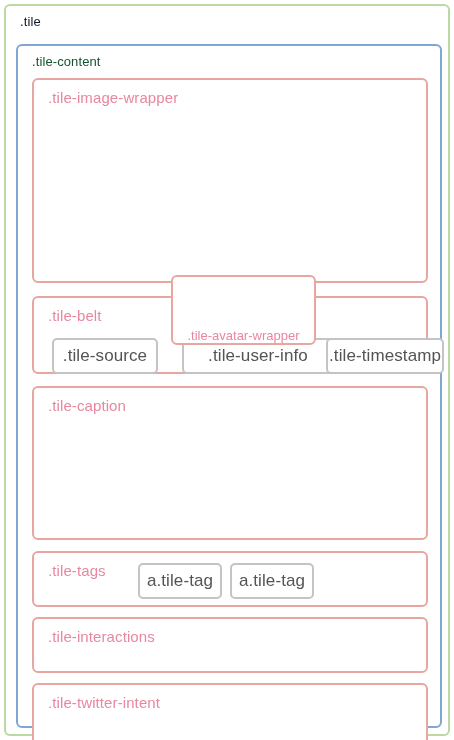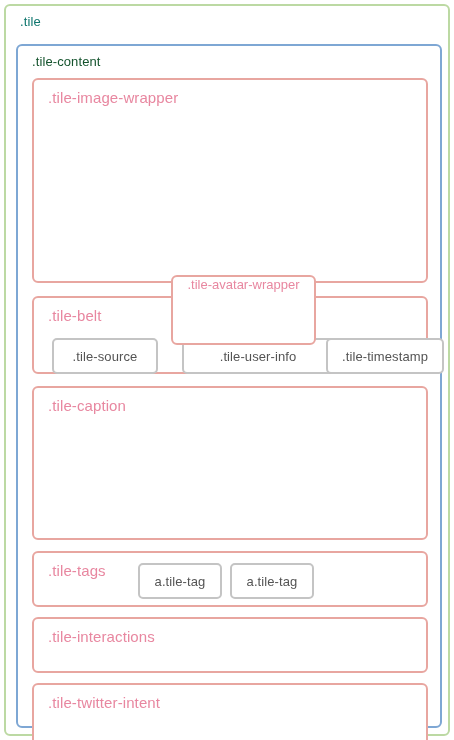--- a/index.html
+++ b/index.html
@@ -24,21 +24,21 @@
     box-sizing: border-box;
     border: 2px solid #bcd9a3;
     border-radius: 6px;
     background: #ffffff;
   }
   .label-green {
     position: absolute;
     left: 14px;
     top: 8px;
     font-size: 13px;
-    color: #0f766e;
+    color: #0f172a;
     letter-spacing: .1px;
   }
 
   
   .content-box {
     position: absolute;
     left: 10px;
     top: 38px;
     width: 426px;
     height: 684px;
@@ -88,41 +88,41 @@
     top: 9px;
     font-size: 13px;
     color: #545454;
     letter-spacing: .1px;
     white-space: nowrap;
   }
   .gray-box-centered {
     display: flex;
     align-items: center;
     justify-content: center;
-    font-size: 13px;
+    font-size: 17px;
     color: #545454;
     letter-spacing: .1px;
     white-space: nowrap;
   }
 
   
   #image-wrapper { left: 14px;  top: 32px;  width: 396px; height: 205px; }
   #image-el      { left: 10px;  top: 28px;  width: 376px; height: 153px; }
 
   #avatar-wrapper {
     position: absolute;
     left: 153px; top: 229px;
     width: 145px; height: 70px;
     box-sizing: border-box;
     border: 2px solid #e8a6a0;
     border-radius: 6px;
     background: #ffffff;
     z-index: 5;
     display: flex;
-    align-items: flex-start;
+    align-items: flex-end;
     justify-content: center;
     font-size: 13px;
     color: #e887a0;
     white-space: nowrap;
   }
 
   #belt          { left: 14px;  top: 250px; width: 396px; height: 78px; }
   #belt-source   { left: 18px;  top: 40px;  width: 106px; height: 36px; }
   #belt-user     { left: 132px; top: 40px;  width: 152px; height: 36px; margin-left: 16px; }
   #belt-stamp    { left: 292px; top: 40px;  width: 118px; height: 36px; }

